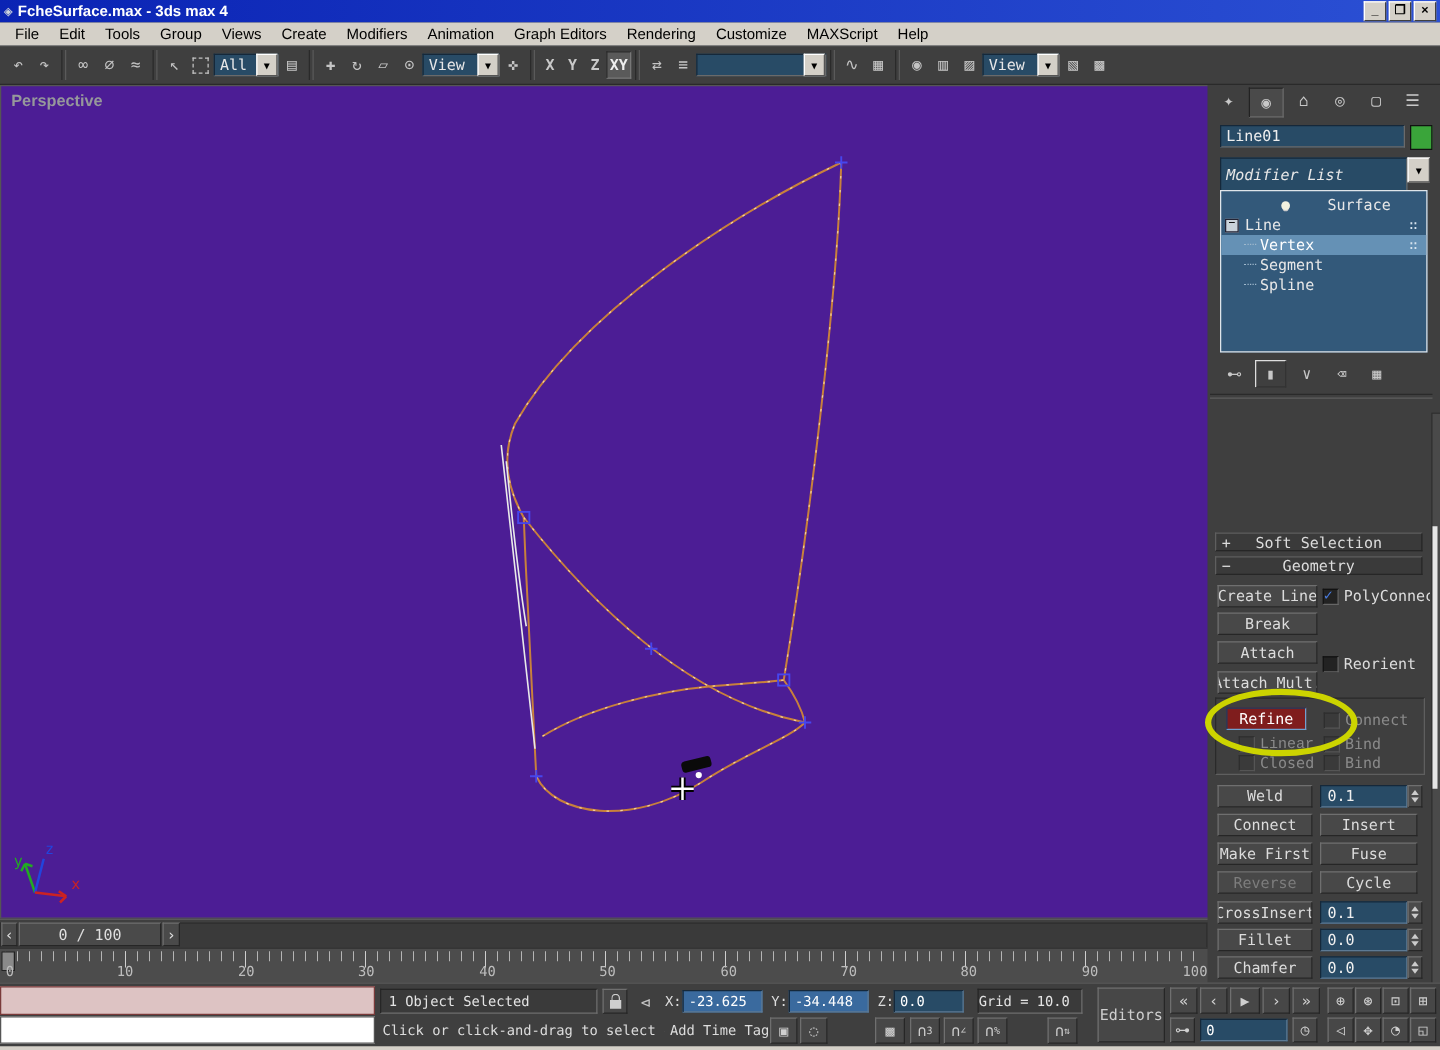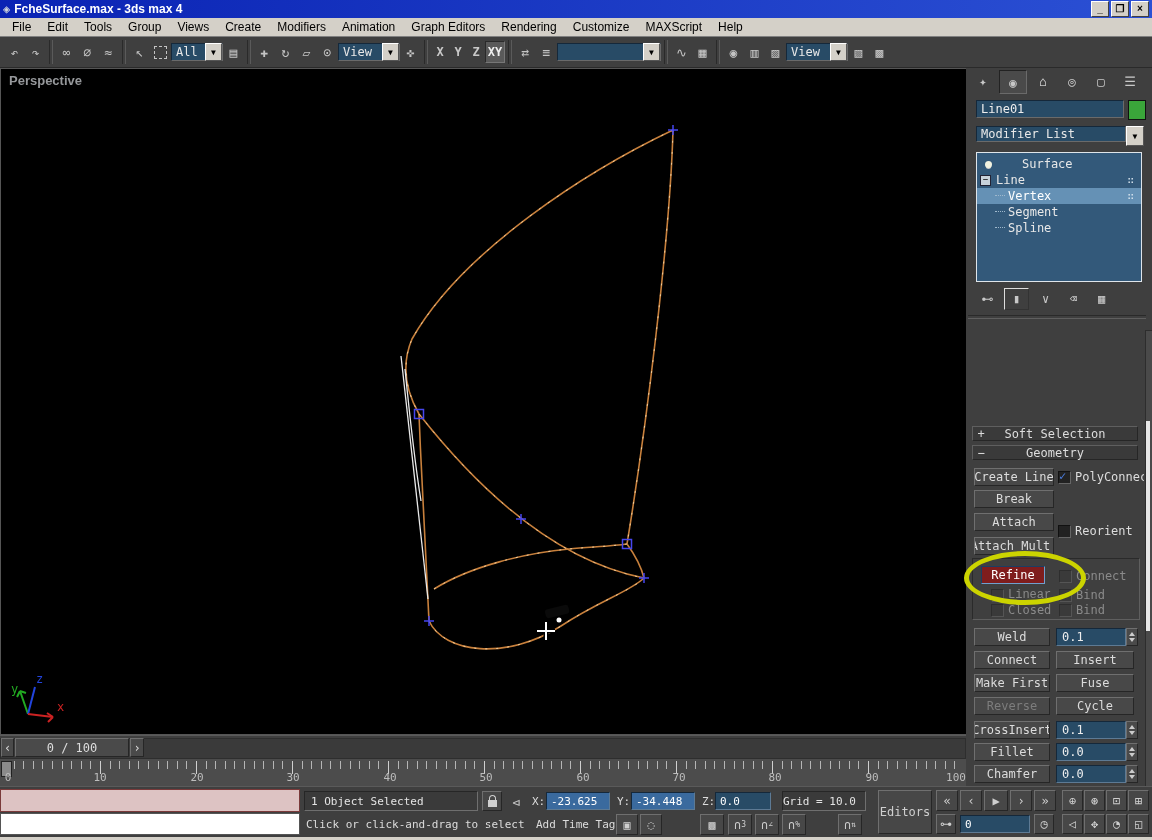--- a/index.html
+++ b/index.html
@@ -31,34 +31,34 @@
   .combo{height:18px;background:#284b66;border:1px solid;border-color:#15283a #6a6a6a #6a6a6a #15283a;
     color:#e8e8e8;display:flex;align-items:center;padding-left:4px;box-sizing:border-box;font-size:12px;}
   .combo-arrow{width:15px;height:16px;background:#d4d0c8;border:1px solid;border-color:#fff #555 #555 #fff;
     color:#000;display:flex;align-items:center;justify-content:center;font-size:8px;margin-left:auto;}
   .axis-btn{width:18px;height:20px;display:flex;align-items:center;justify-content:center;
     color:#c9c9c9;font-weight:bold;font-size:12px;}
   .axis-btn.pressed{background:#5a5a5a;border:1px solid;border-color:#2a2a2a #777 #777 #2a2a2a;color:#eee;}
   .dash-box{width:11px;height:11px;border:1px dashed #c4c4c4;display:inline-block;}
 
   
-  .viewport{position:absolute;left:0;top:68px;width:1100px;height:667px;background:#000000;
+  .viewport{position:absolute;left:0;top:68px;width:1100px;height:667px;background:#4c1d95;
     border:1px solid #555;box-sizing:border-box;}
   .vp-label{position:absolute;left:8px;top:4px;color:#96989b;font:bold 13px "Liberation Sans",sans-serif;}
 
   
   .cpanel{position:absolute;left:966px;top:68px;width:186px;height:718px;background:#3f3f3f;}
   .ptabs{position:absolute;left:4px;top:2px;display:flex;gap:3px;}
   .ptab{width:26px;height:22px;display:flex;align-items:center;justify-content:center;color:#c8c8c8;font-size:13px;}
   .ptab.active{background:#4a4a4a;border:1px solid;border-color:#222 #6a6a6a #6a6a6a #222;}
   .namefield{position:absolute;left:10px;top:32px;width:148px;height:18px;background:#284b66;
     border:1px solid;border-color:#15283a #6a6a6a #6a6a6a #15283a;color:#eee;display:flex;align-items:center;
     padding-left:4px;box-sizing:border-box;}
   .swatch{position:absolute;left:162px;top:32px;width:16px;height:18px;background:#3aa53a;border:1px solid #111;}
-  .modlist{position:absolute;left:10px;top:58px;width:150px;height:16px;}
+  .modlist{position:absolute;left:10px;top:58px;width:150px;height:27px;font-style:italic;}
   .modlist-arrow{position:absolute;left:160px;top:58px;width:16px;height:18px;background:#d4d0c8;
     border:1px solid;border-color:#fff #555 #555 #fff;color:#000;display:flex;align-items:center;justify-content:center;font-size:8px;}
   .stackbox{position:absolute;left:10px;top:84px;width:166px;height:130px;background:#33597a;
     border:1px solid #dfe5ea;box-sizing:border-box;}
   .stackrow{position:relative;height:16px;display:flex;align-items:center;color:#e8e8e8;}
   .stackrow.sel{background:#6591b5;color:#fff;}
   .bulb{width:7px;height:7px;border-radius:50%;background:#f2f2e0;margin:0 6px 0 8px;box-shadow:0 2px 0 -1px #ccc;}
   .expander{width:9px;height:9px;background:#c9d2da;border:1px solid #223;color:#000;font:9px/7px "DejaVu Sans Mono",monospace;
     text-align:center;margin:0 5px 0 3px;}
   .twig{display:inline-block;width:10px;height:1px;border-top:1px dotted #9fb8cc;margin:0 3px 0 18px;}
@@ -287,21 +287,21 @@
         <span>Line01</span>
       </div>
     <div class="swatch"></div>
 
     <div class="combo modlist">
         <span>Modifier List</span>
       </div>
     <div class="modlist-arrow">▼</div>
 
     <div class="stackbox">
-      <div class="stackrow" style="margin-top:3px;">
+      <div class="stackrow" style="margin-top:3px;padding-left:40px;">
         <span class="bulb"></span>
         <span style="margin-left:24px">Surface</span>
       </div>
       <div class="stackrow">
         <span class="expander">−</span>
         <span>Line</span>
         <span class="subobj">∷</span>
       </div>
       <div class="stackrow sel">
         <span class="twig"></span>

